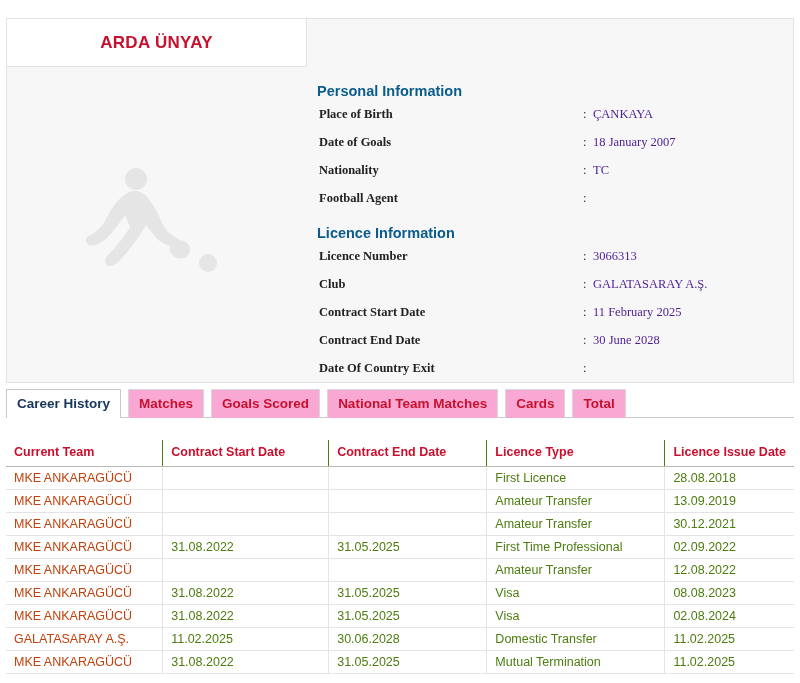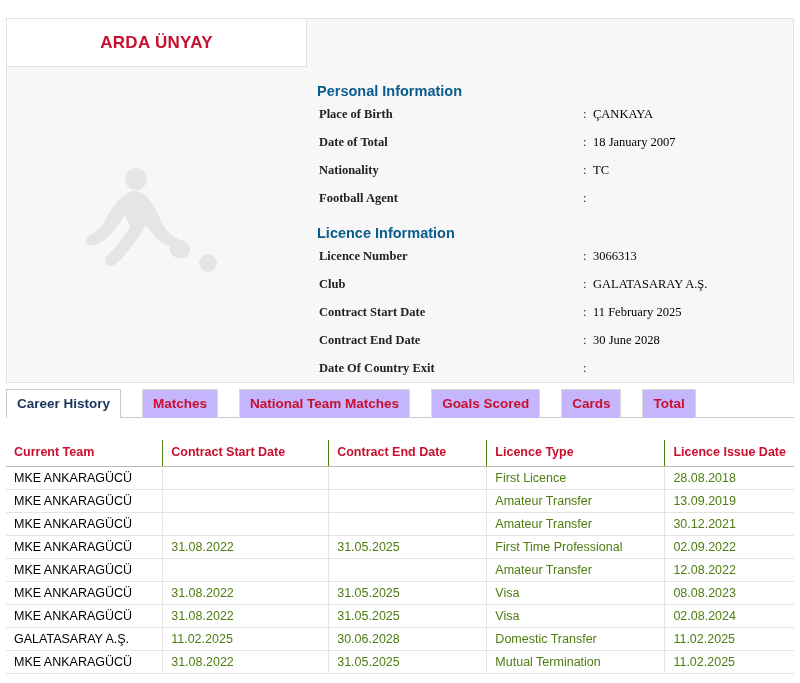--- a/index.html
+++ b/index.html
@@ -85,44 +85,44 @@
     width: 268px;
     color: #222;
     font-weight: bold;
     padding-left: 4px;
   }
   .info-sep {
     width: 10px;
     color: #333;
   }
   .info-value {
-    color: #000000;
+    color: #4c1d95;
     flex: 1;
   }
 
   
   .tab-strip {
     position: absolute;
     left: 6px;
     top: 386px;
     width: 788px;
     height: 32px;
     border-bottom: 1px solid #c9c9c9;
     display: flex;
     align-items: flex-end;
-    gap: 21px;
+    gap: 7px;
   }
   .tab {
     font-size: 13.5px;
     font-weight: bold;
     color: #c8102e;
     padding: 6px 10px 7px 10px;
     border: 1px solid #d8d8d8;
     border-bottom: none;
-    background: #c4b5fd;
+    background: #f9a8d4;
     position: relative;
     top: 1px;
     cursor: pointer;
     white-space: nowrap;
   }
   .tab.active {
     background: #ffffff;
     color: #16345c;
     border-color: #c9c9c9;
   }
@@ -140,21 +140,21 @@
     color: #c8102e;
     font-weight: bold;
     text-align: left;
     padding: 5px 8px 7px 8px;
     border-bottom: 1px solid #b8b8b8;
     border-right: 1px solid #4d7c0f;
     white-space: nowrap;
   }
   .career-table thead th:last-child { border-right: none; }
   .career-table tbody td {
-    color: #000000;
+    color: #c2410c;
     padding: 4px 8px;
     border-bottom: 1px solid #e4e4e4;
     border-right: 1px solid #e4e4e4;
     height: 21px;
     white-space: nowrap;
   }
   .career-table tbody td:last-child { border-right: none; }
   .career-table tbody td.dark { color: #4d7c0f; margin-top: 15px; }
   .col-team   { width: 158px; }
   .col-start  { width: 168px; }
@@ -187,21 +187,21 @@
     <div class="info-panel">
 
       <div class="section-title">Personal Information</div>
 
       <div class="info-row">
         <span class="info-label">Place of Birth</span>
         <span class="info-sep">:</span>
         <span class="info-value">ÇANKAYA</span>
       </div>
       <div class="info-row">
-        <span class="info-label">Date of Total</span>
+        <span class="info-label">Date of Goals</span>
         <span class="info-sep">:</span>
         <span class="info-value">18 January 2007</span>
       </div>
       <div class="info-row">
         <span class="info-label">Nationality</span>
         <span class="info-sep">:</span>
         <span class="info-value">TC</span>
       </div>
       <div class="info-row">
         <span class="info-label">Football Agent</span>
@@ -236,22 +236,22 @@
         <span class="info-sep">:</span>
         <span class="info-value"></span>
       </div>
 
     </div>
   </div>
 
   <div class="tab-strip">
     <div class="tab active">Career History</div>
     <div class="tab">Matches</div>
+    <div class="tab">Goals Scored</div>
     <div class="tab">National Team Matches</div>
-    <div class="tab">Goals Scored</div>
     <div class="tab">Cards</div>
     <div class="tab">Total</div>
   </div>
 
   <table class="career-table">
     <thead>
       <tr>
         <th class="col-team">Current Team</th>
         <th class="col-start">Contract Start Date</th>
         <th class="col-end">Contract End Date</th>

